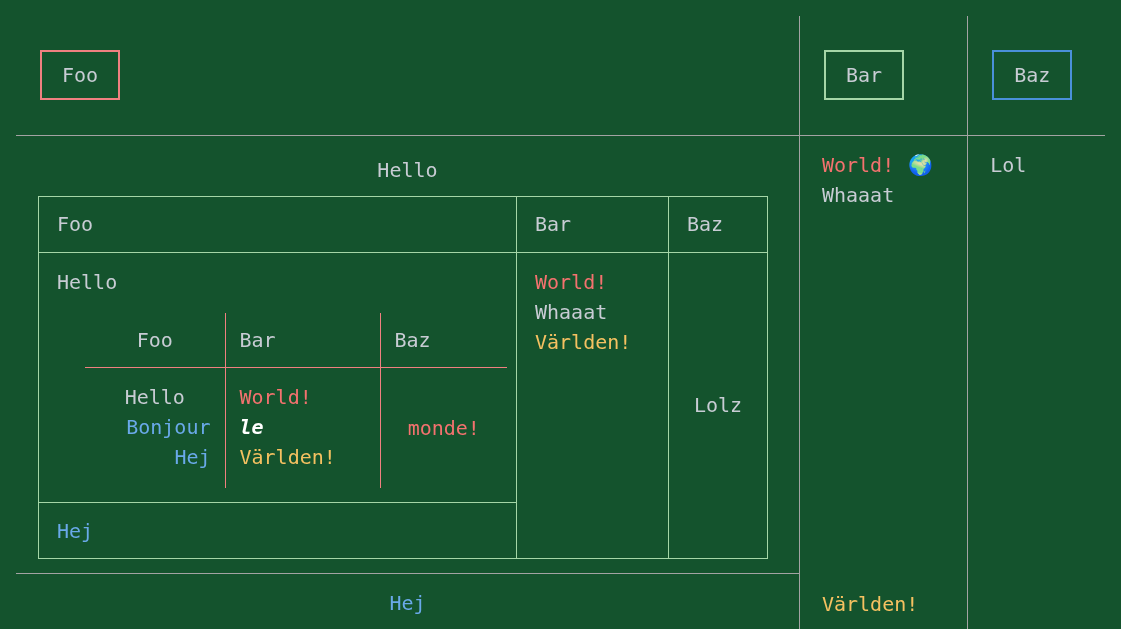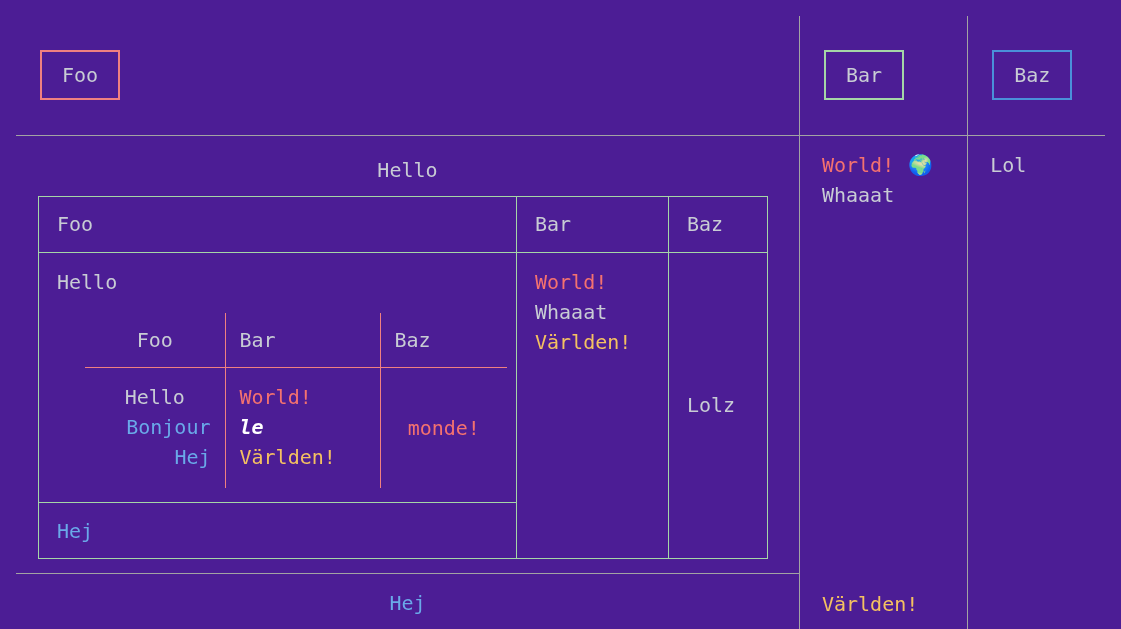--- a/index.html
+++ b/index.html
@@ -13,21 +13,21 @@
     font-family: "DejaVu Sans Mono", "Liberation Mono", monospace;
     color: #c8ccd4;
     overflow: hidden;
   }
 
   
   #page {
     position: relative;
     width: 1121px;
     height: 629px;
-    background: #4c1d95;
+    background: #14532d;
     box-sizing: border-box;
     padding: 14px 10px 14px 14px;
   }
 
   
   table {
     border-collapse: collapse;
     border-spacing: 0;
     table-layout: fixed;
   }
@@ -102,21 +102,21 @@
     width: 729px;
     border: 1px solid #a5d6a7;
   }
   .mid td, .mid th { border: 1px solid #a5d6a7; box-sizing: border-box; }
   .mid-h { height: 56px; padding: 0 18px; font-size: 20px; }
   .mid-col-a { width: 478px; }
   .mid-col-b { width: 152px; }
   .mid-col-c { width: 99px; }
   .mid-body-a { padding: 14px 18px 12px 18px; vertical-align: top; }
   .mid-body-b { padding: 14px 18px; vertical-align: top; }
-  .mid-body-c { padding: 0 18px; vertical-align: middle; text-align: left; }
+  .mid-body-c { padding: 0 18px; vertical-align: middle; text-align: center; }
   .mid-foot-a { height: 56px; padding: 0 18px; vertical-align: middle; }
   .mid-inner-holder { padding-top: 14px; }
 
   
   .inner {
     width: 424px;
     border: 2px solid #f08080;
     border-radius: 8px;
     margin-left: 26px;
     overflow: hidden;

